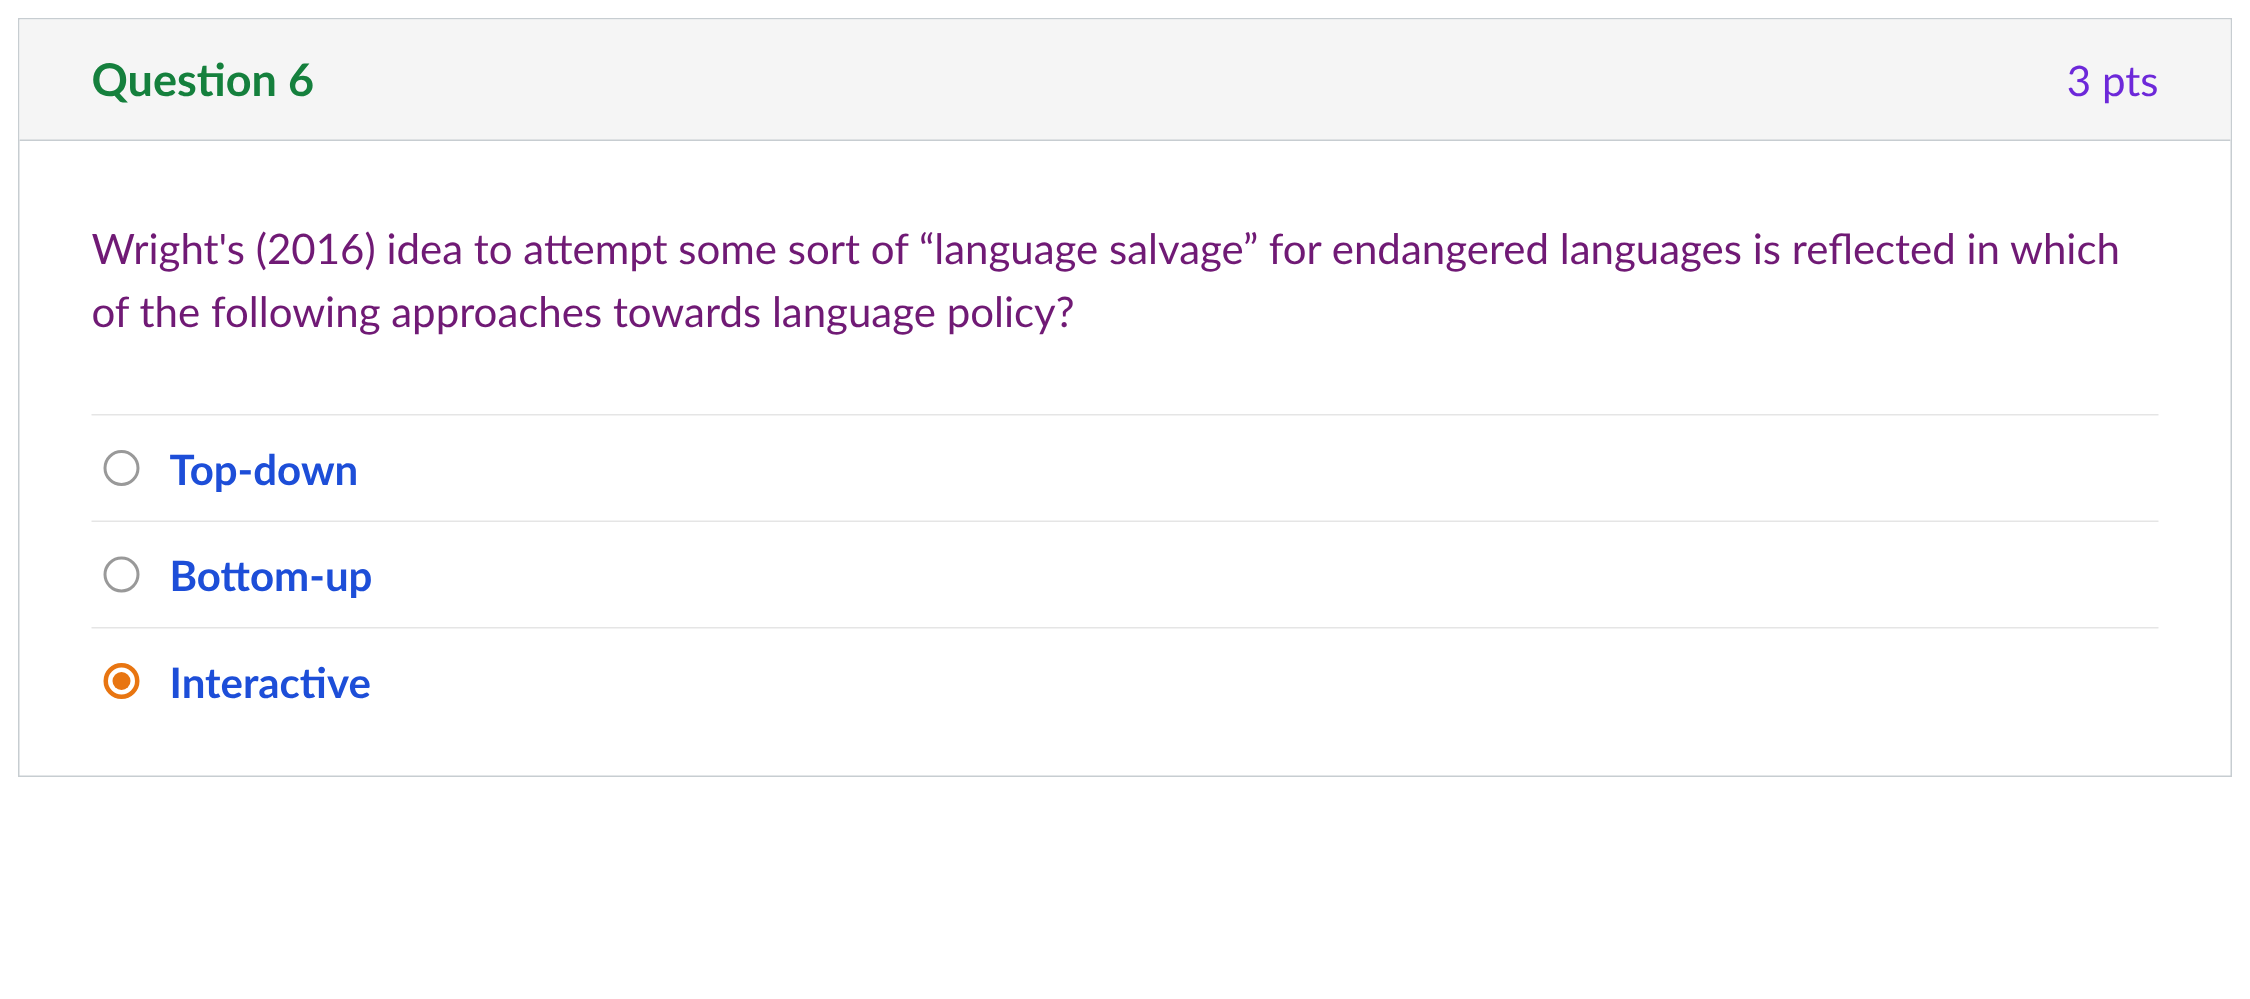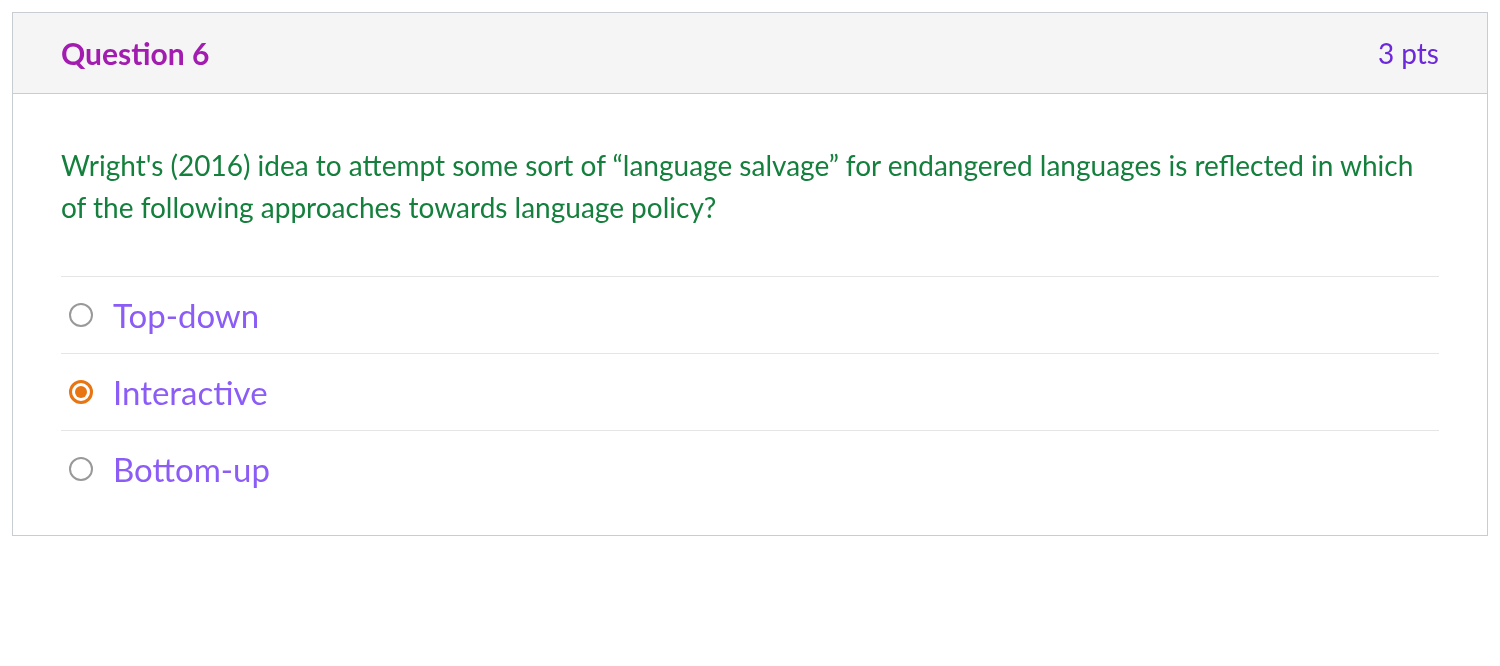--- a/index.html
+++ b/index.html
@@ -23,33 +23,33 @@
       display: flex;
       justify-content: space-between;
       align-items: center;
       padding: 22px 48px;
       background: #f5f5f5;
       border-bottom: 1px solid #c7cdd1;
     }
     .question-title {
       font-size: 30px;
       font-weight: 700;
-      color: #a21caf;
+      color: #15803d;
     }
     .question-points {
       font-size: 28px;
       color: #6d28d9;
       font-weight: 400;
     }
     .question-body {
       padding: 50px 48px 28px 48px;
     }
     .question-text {
       font-size: 28px;
-      color: #15803d;
+      color: #701a75;
       line-height: 1.5;
       margin-bottom: 48px;
       font-weight: 400;
     }
     .answers {
       display: flex;
       flex-direction: column;
     }
     .answer-row {
       display: flex;
@@ -76,23 +76,23 @@
       width: 12px;
       height: 12px;
       border-radius: 50%;
       background: #e87511;
       display: none;
     }
     .radio-outer.selected .radio-inner {
       display: block;
     }
     .answer-label {
-      font-size: 33px;
-      color: #8b5cf6;
-      font-weight: 400;
+      font-size: 28px;
+      color: #1d4ed8;
+      font-weight: 700;
     }
   </style>
 </head>
 <body>
 
 <div class="question-card">
   <div class="question-header">
     <div class="question-title">Question 6</div>
     <div class="question-points">3 pts</div>
   </div>
@@ -101,29 +101,29 @@
     <div class="answers">
 
       <div class="answer-row">
         <div class="radio-outer">
           
         </div>
         <div class="answer-label">Top-down</div>
       </div>
 
       <div class="answer-row">
+        <div class="radio-outer">
+          
+        </div>
+        <div class="answer-label">Bottom-up</div>
+      </div>
+
+      <div class="answer-row">
         <div class="radio-outer selected">
           <div class="radio-inner"></div>
         </div>
         <div class="answer-label">Interactive</div>
-      </div>
-
-      <div class="answer-row">
-        <div class="radio-outer">
-          
-        </div>
-        <div class="answer-label">Bottom-up</div>
       </div>
 
 
     </div>
   </div>
 </div>
 
 </body></html>

